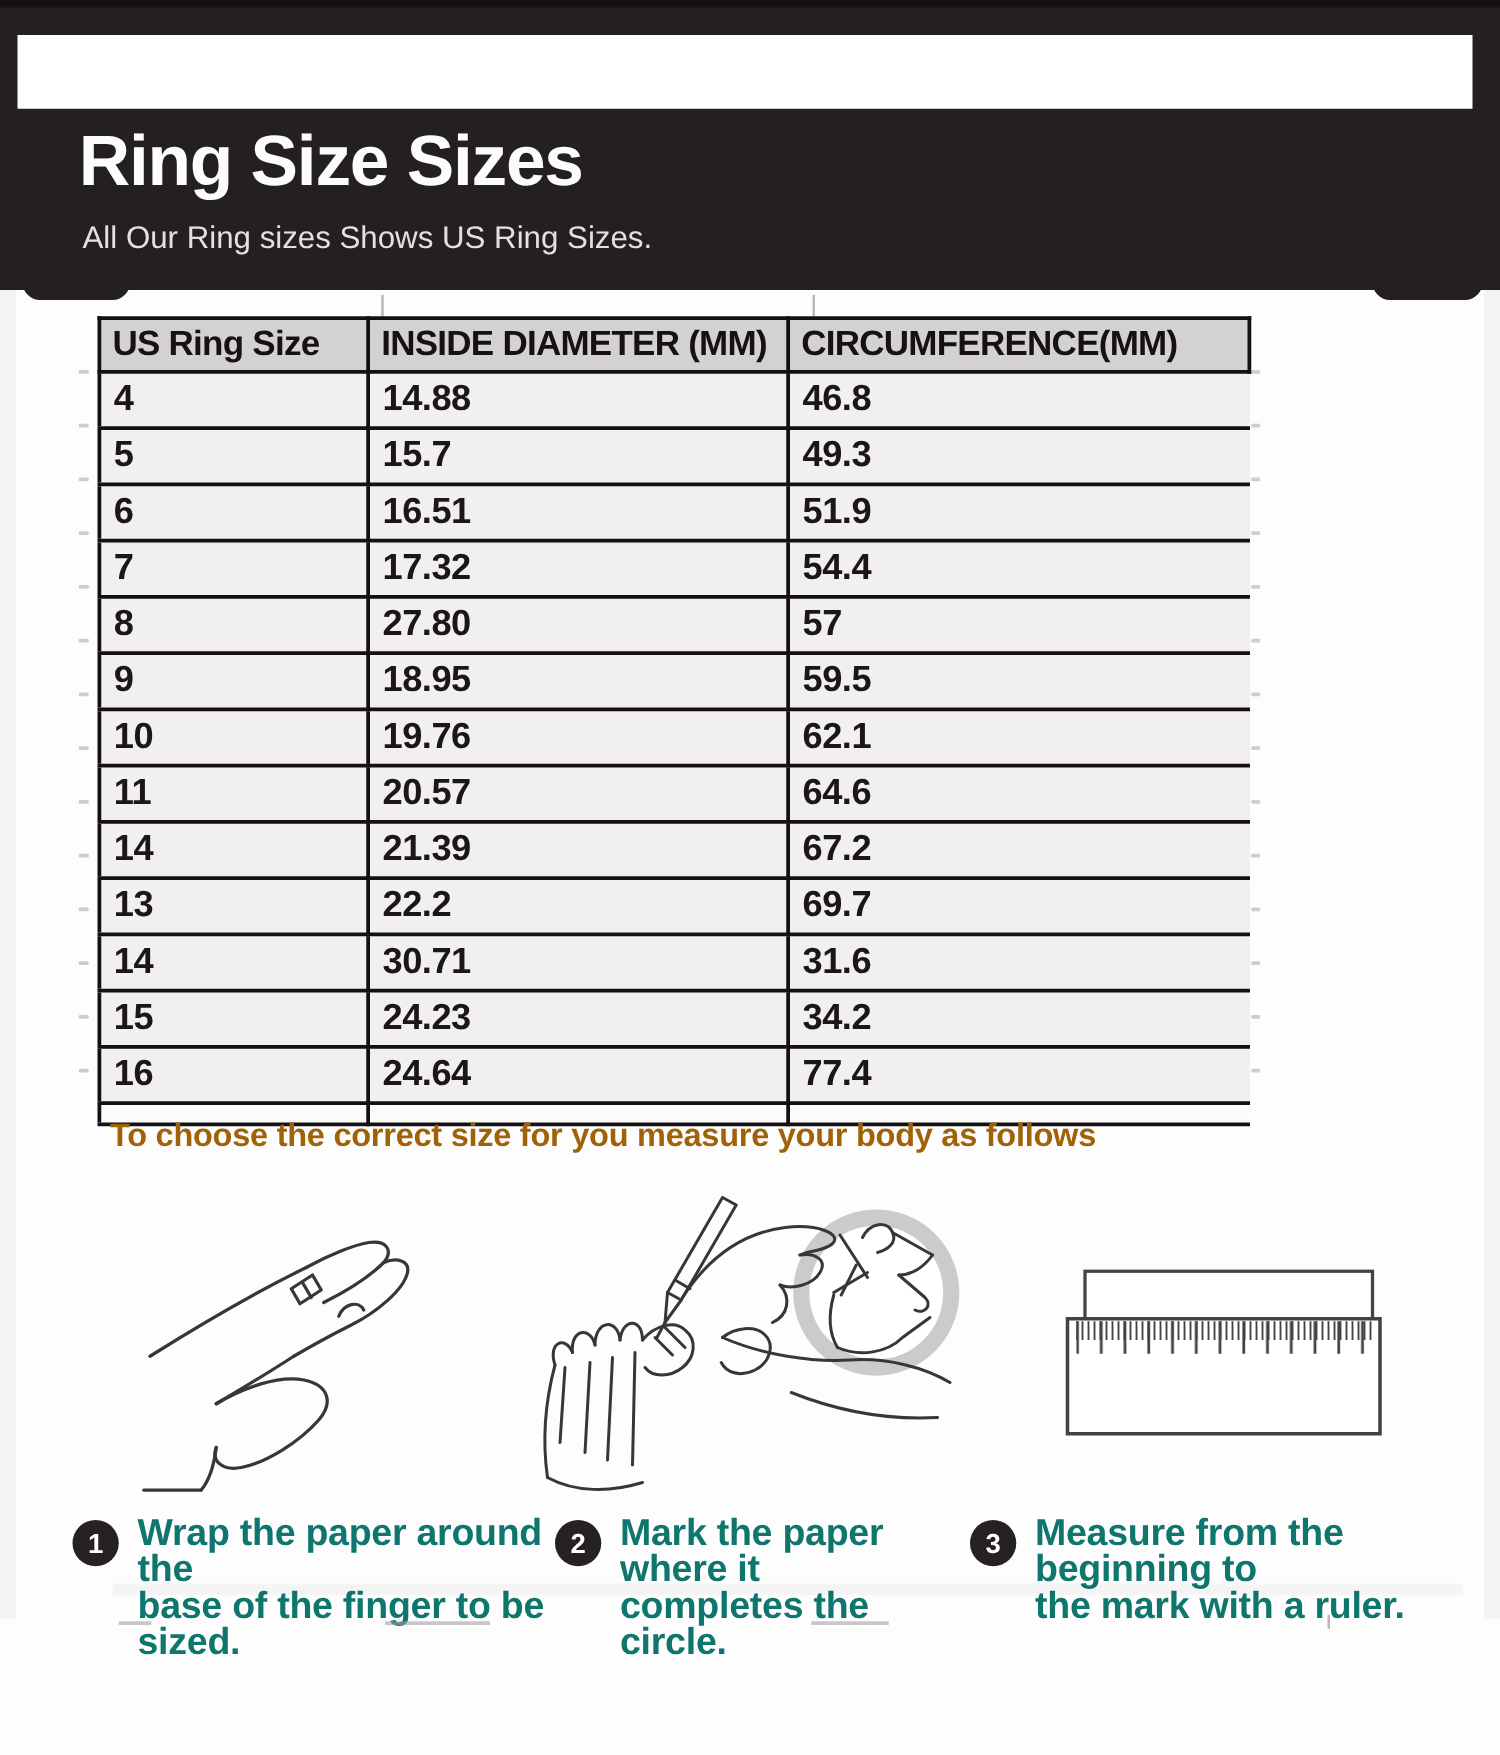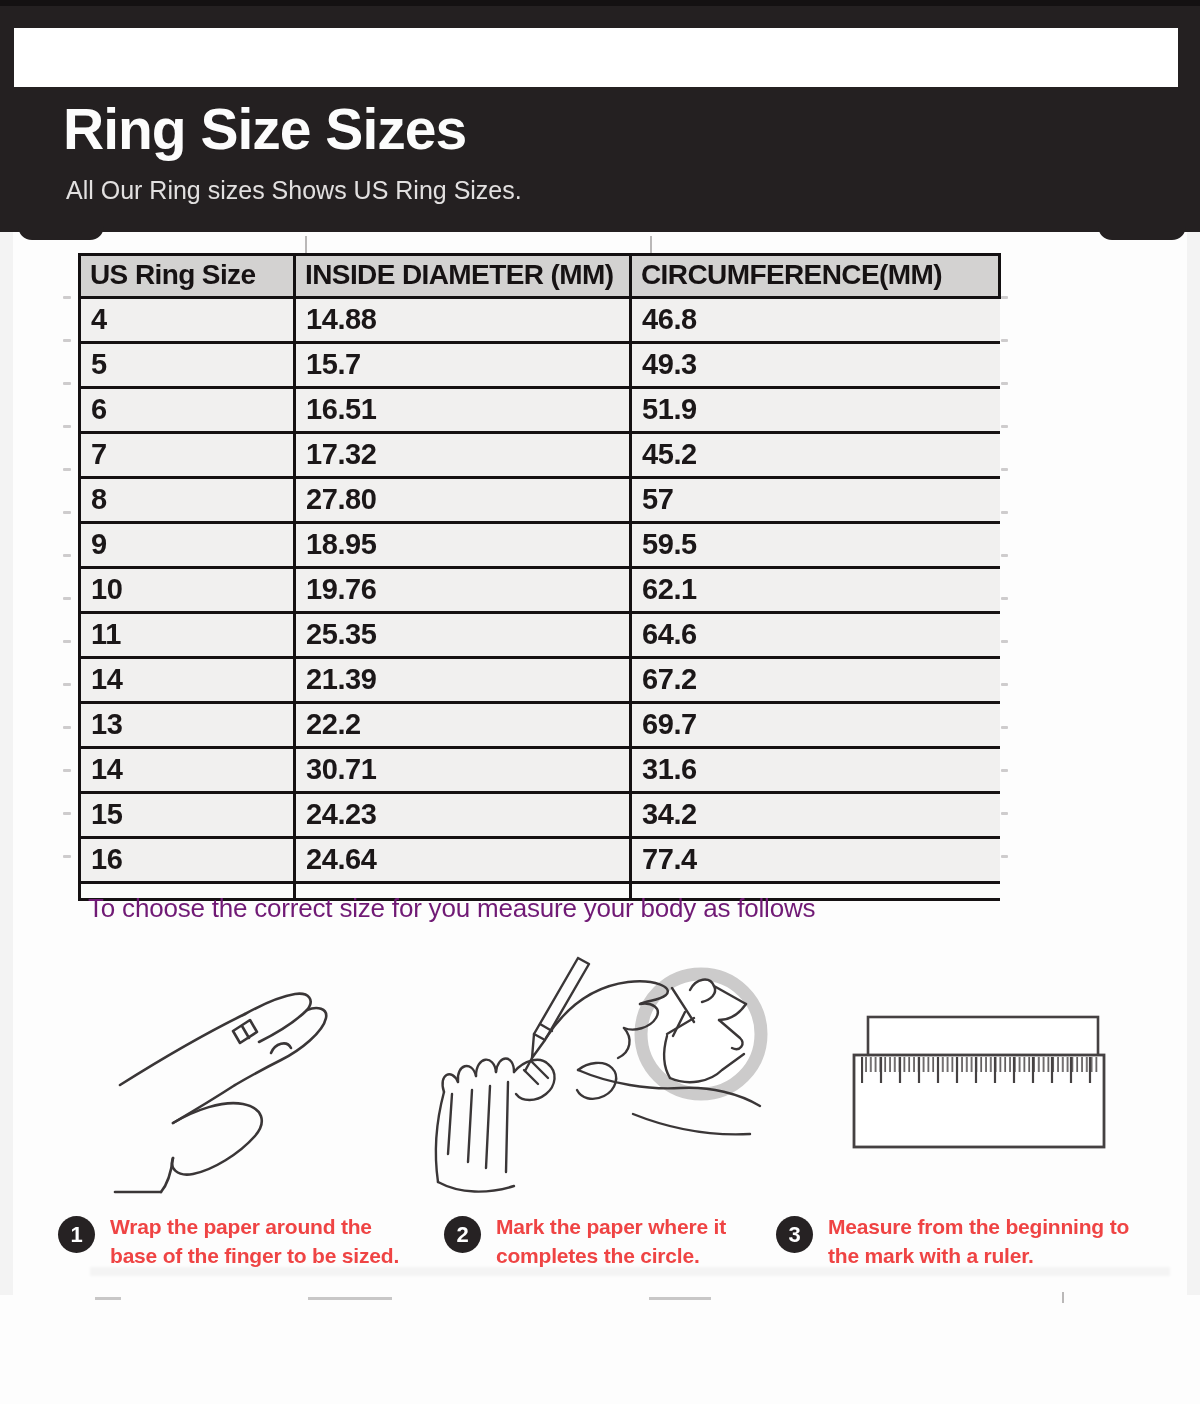--- a/index.html
+++ b/index.html
@@ -31,34 +31,34 @@
   table.size-table th{background:#d3d2d1;border:3px solid #131011;height:38px;
                       font-size:28px;font-weight:700;color:#161213;text-align:left;
                       padding:0 0 2px 9px;letter-spacing:-0.6px;}
   table.size-table td{background:#f1f0ef;border-bottom:3px solid #151112;height:40px;
                       font-size:29px;font-weight:700;color:#1b1718;text-align:left;
                       padding:0 0 2px 10px;letter-spacing:-0.4px;}
   table.size-table td:not(:last-child){border-right:3px solid #151112;}
   table.size-table td:last-child{border-radius:0 3px 3px 0;}
   table.size-table tfoot td{height:12px;background:#fbfbfa;}
   
-  .intro-line{position:absolute;left:88px;top:893px;margin:0;font-size:26px;font-weight:400;
-              color:#701a75;letter-spacing:-0.2px;}
+  .intro-line{position:absolute;left:88px;top:893px;margin:0;font-size:26px;font-weight:700;
+              color:#a16207;letter-spacing:-0.2px;}
   .figure{position:absolute;}
   .fig-hand{left:95px;top:958px;}
   .fig-mark{left:428px;top:942px;}
   .fig-ruler{left:840px;top:995px;}
   .step{position:absolute;top:1212px;}
   .step-1{left:58px;width:380px;}
   .step-2{left:444px;width:330px;}
   .step-3{left:776px;width:410px;}
   .step-badge{position:absolute;left:0;top:4px;width:37px;height:37px;border-radius:50%;
               background:#262223;color:#ffffff;font-size:22px;font-weight:700;
               display:flex;align-items:center;justify-content:center;}
-  .step-text{margin:0 0 0 52px;font-size:21px;font-weight:700;color:#ef4444;line-height:29px;
+  .step-text{margin:0 0 0 52px;font-size:30px;font-weight:700;color:#0f766e;line-height:29px;
              letter-spacing:-0.2px;}
 </style>
 </head>
 <body>
 
 <div class="page">
 
   <div class="hero">
     <div class="hero-top-line"></div>
     <div class="hero-white-stripe"></div>
@@ -104,21 +104,21 @@
 
     <tr>
       <td>6</td>
       <td>16.51</td>
       <td>51.9</td>
     </tr>
 
     <tr>
       <td>7</td>
       <td>17.32</td>
-      <td>45.2</td>
+      <td>54.4</td>
     </tr>
 
     <tr>
       <td>8</td>
       <td>27.80</td>
       <td>57</td>
     </tr>
 
     <tr>
       <td>9</td>
@@ -127,21 +127,21 @@
     </tr>
 
     <tr>
       <td>10</td>
       <td>19.76</td>
       <td>62.1</td>
     </tr>
 
     <tr>
       <td>11</td>
-      <td>25.35</td>
+      <td>20.57</td>
       <td>64.6</td>
     </tr>
 
     <tr>
       <td>14</td>
       <td>21.39</td>
       <td>67.2</td>
     </tr>
 
     <tr>

